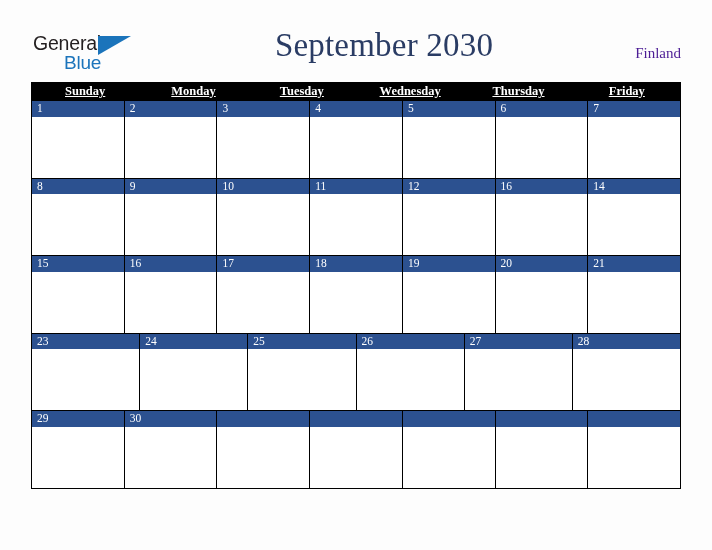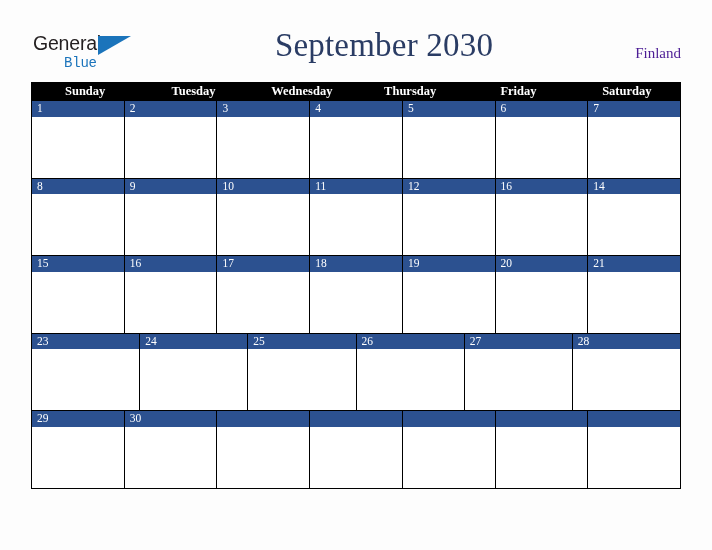--- a/index.html
+++ b/index.html
@@ -46,22 +46,22 @@
     position: absolute;
     left: 65px;
     top: 3px;
     width: 33px;
     height: 19px;
   }
   .brand-line2 {
     position: absolute;
     left: 31px;
     top: 20px;
-    font-family: Liberation Mono, monospace;
-    font-size: 14px;
+    font-family: Liberation Sans, sans-serif;
+    font-size: 19px;
     color: #1b74bb;
     letter-spacing: -0.2px;
     line-height: 20px;
     white-space: nowrap;
   }
 
   .calendar-title {
     position: absolute;
     left: 0;
     top: 27px;
@@ -100,20 +100,21 @@
   }
   .weekday-cell {
     flex: 1 1 0;
     color: #ffffff;
     font-family: "Liberation Serif", serif;
     font-weight: bold;
     font-size: 12.5px;
     text-align: center;
     line-height: 19px;
     white-space: nowrap;
+    text-decoration: underline;
   }
 
   .weeks {
     border-left: 1.3px solid #000000;
     border-right: 1.3px solid #000000;
     border-bottom: 1.3px solid #000000;
   }
 
   .week-row {
     display: flex;
@@ -170,25 +171,25 @@
 
   <div class="calendar-title">September 2030</div>
 
   <div class="country-label">Finland</div>
 
 </div>
 
 <div class="calendar">
   <div class="weekday-row" id="weekday-row">
       <div class="weekday-cell">Sunday</div>
+      <div class="weekday-cell">Monday</div>
       <div class="weekday-cell">Tuesday</div>
       <div class="weekday-cell">Wednesday</div>
       <div class="weekday-cell">Thursday</div>
       <div class="weekday-cell">Friday</div>
-      <div class="weekday-cell">Saturday</div>
     </div>
   <div class="weeks" id="weeks-container">
       <div class="week-row">
         <div class="day-cell">
           <div class="day-number-band">1</div>
           <div class="day-events"></div>
         </div>
         <div class="day-cell">
           <div class="day-number-band">2</div>
           <div class="day-events"></div>

